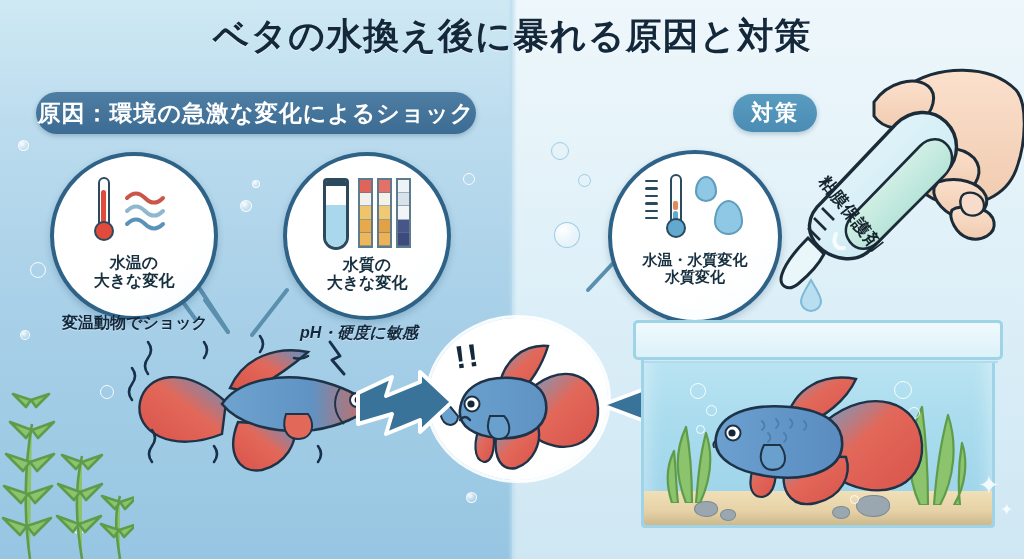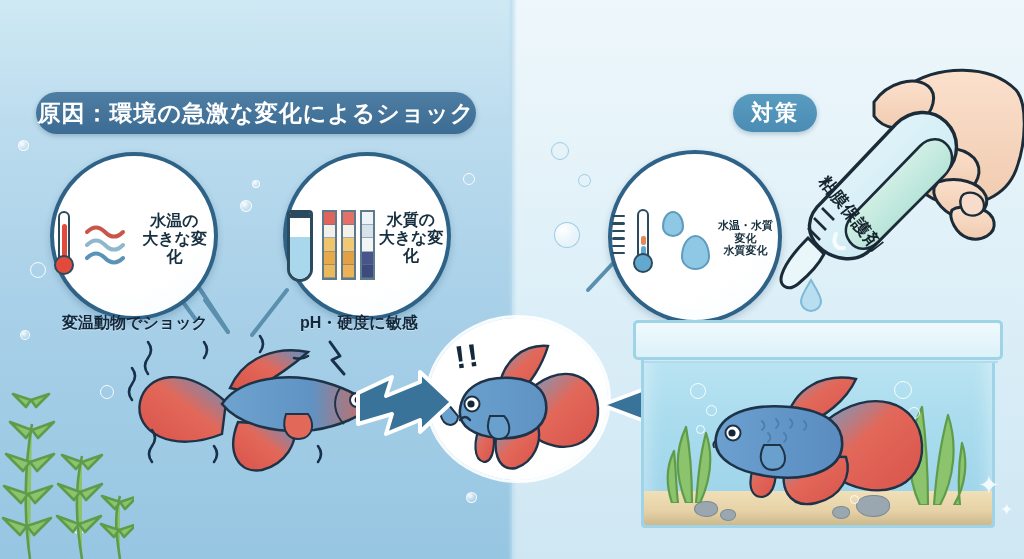--- a/index.html
+++ b/index.html
@@ -39,21 +39,21 @@
   .banner-measure{left:733px;top:94px;width:84px;height:38px;font-size:22px;letter-spacing:2px;
     background:linear-gradient(180deg,#5a9bc0 0%,#4a8cb4 100%);}
 
   
   .leader{position:absolute;left:0;top:0;width:1024px;height:559px;pointer-events:none;}
 
   
   .circle{position:absolute;border-radius:50%;background:
     radial-gradient(circle at 38% 30%,#ffffff 0%,#ffffff 60%,#f4fafd 100%);
     border:4px solid #2f6287;box-shadow:0 3px 7px rgba(25,60,90,.22);
-    display:flex;flex-direction:row;align-items:center;}
+    display:flex;flex-direction:column;align-items:center;}
   .c-cap{font-size:16px;font-weight:700;color:#17303f;text-align:center;line-height:1.13;}
   .c-art{position:relative;}
 
   
   .therm{position:relative;width:20px;height:70px;}
   .therm .tube{position:absolute;left:4px;top:0;width:12px;height:55px;border-radius:6px 6px 0 0;
     background:#fdfdfd;border:2.6px solid #2b4a5e;box-sizing:border-box;}
   .therm .bulb{position:absolute;left:0;top:44px;width:20px;height:20px;border-radius:50%;
     background:#e24b3c;border:2.6px solid #2b4a5e;box-sizing:border-box;}
   .therm .merc{position:absolute;left:7.5px;top:13px;width:5px;height:38px;background:#e24b3c;border-radius:3px;}
@@ -135,20 +135,21 @@
   <div class="bub fill" style="left:252px;top:180px;width:6px;height:6px;"></div>
   <div class="bub ring" style="left:463px;top:173px;width:10px;height:10px;"></div>
   <div class="bub ringb" style="left:551px;top:142px;width:16px;height:16px;"></div>
   <div class="bub ringb" style="left:578px;top:174px;width:11px;height:11px;"></div>
   <div class="bub fill" style="left:554px;top:222px;width:24px;height:24px;border-color:rgba(150,200,226,.9);"></div>
   <div class="bub ringb" style="left:486px;top:456px;width:12px;height:12px;"></div>
   <div class="bub fill" style="left:72px;top:520px;width:12px;height:12px;"></div>
   <div class="bub fill" style="left:466px;top:492px;width:9px;height:9px;"></div>
   <div class="bub ring" style="left:340px;top:300px;width:8px;height:8px;"></div>
 
+  <div class="title">ベタの水換え後に暴れる原因と対策</div>
 
   <div class="banner banner-measure">
     <span>対策</span>
   </div>
   <div class="banner banner-cause">
     <span>原因：環境の急激な変化によるショック</span>
   </div>
 
   <svg class="leader" viewBox="0 0 1024 559">
     <g stroke="#5b8fae" stroke-width="4" fill="none" stroke-linecap="round" stroke-linejoin="round">
@@ -232,28 +233,28 @@
         <div class="tube"></div>
           <div class="merc"></div>
           <div class="merc2"></div>
           <div class="bulb"></div>
       </div>
       <div style="position:relative;width:52px;height:74px;">
         <div class="drop" style="position:absolute;left:1px;top:2px;width:22px;height:26px;border-radius:50% 50% 50% 50%/60% 60% 40% 40%;transform:rotate(0deg);"></div>
         <div class="drop" style="position:absolute;left:20px;top:26px;width:29px;height:35px;border-radius:50% 50% 50% 50%/62% 62% 38% 38%;"></div>
       </div>
     </div>
-    <div class="c-cap" style="margin-top:2px;font-size:11px;">
+    <div class="c-cap" style="margin-top:2px;font-size:15px;">
       <div>水温・水質変化</div>
       <div>水質変化</div>
     </div>
   </div>
 
   <div class="cap" style="left:46px;top:313px;">変温動物でショック</div>
-  <div class="cap" style="left:284px;top:313px;">pH・硬度に敏感</div>
+  <div class="cap" style="left:284px;top:323px;font-style:italic;">pH・硬度に敏感</div>
 
   <div class="fish-wrap" style="left:118px;top:330px;width:270px;height:150px;">
     <svg width="270" height="150" viewBox="0 0 270 150">
       <defs>
         <linearGradient id="lb" x1="0" y1="0" x2="1" y2="0">
           <stop offset="0%" stop-color="#6fa3cf"></stop>
             <stop offset="60%" stop-color="#5e93c4"></stop>
             <stop offset="100%" stop-color="#cf6a5e"></stop>
         </linearGradient>
         <linearGradient id="lf" x1="1" y1="0" x2="0" y2="1">

